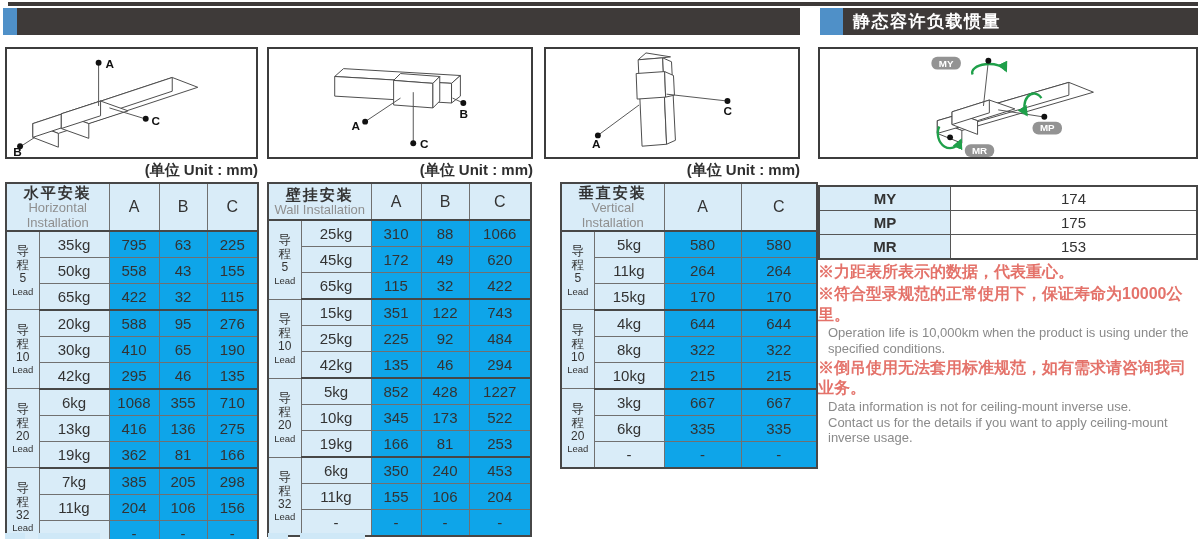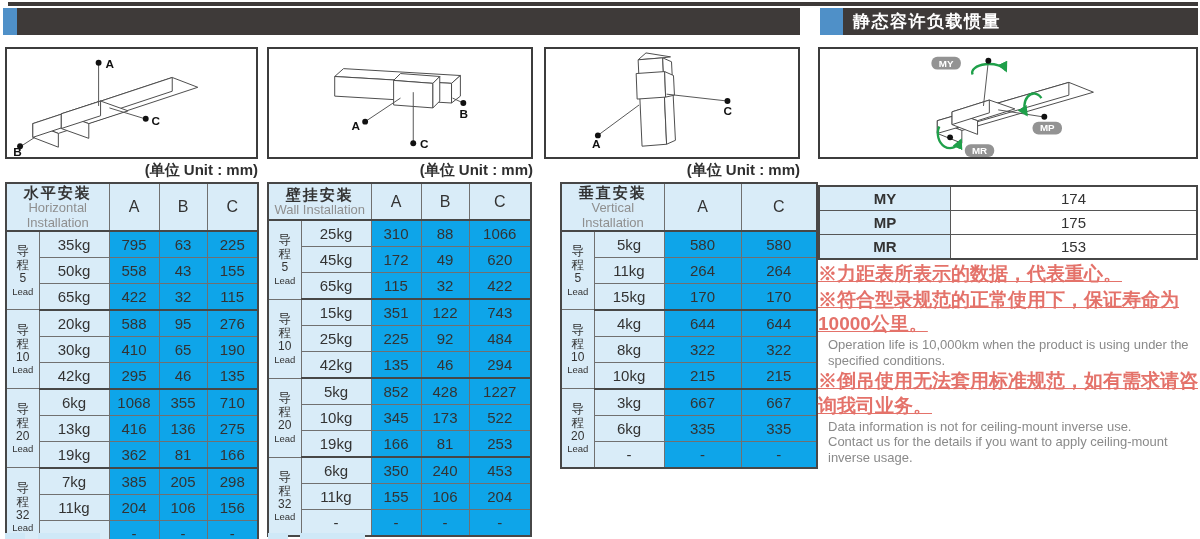--- a/index.html
+++ b/index.html
@@ -46,21 +46,21 @@
   .lead-cell .zh {font-size:12.5px;line-height:1.12;}
   .lead-cell .num {font-size:12px;line-height:1.12;}
   .lead-cell .lw {font-size:9.5px;line-height:1.2;}
 
   table.mtable {position:absolute;left:818px;top:185px;width:380px;border-collapse:collapse;
                 color:#333;border:2px solid #474747;}
   table.mtable td {border:1.5px solid #565656;height:21px;text-align:center;font-size:15px;}
   table.mtable .mlabel {width:128px;background:#d9ecf8;font-weight:bold;}
 
   .notes {position:absolute;left:818px;top:261px;width:382px;}
-  .note-cn {color:#e4726a;font-size:19px;font-weight:bold;line-height:1.3;margin-top:1px;text-decoration:underline;}
+  .note-cn {color:#e4726a;font-size:16px;font-weight:bold;line-height:1.3;margin-top:1px;}
   .note-en {color:#8a8a8a;font-size:13px;line-height:1.2;padding-left:10px;white-space:pre-line;}
 
   .cut {position:absolute;top:533px;height:6px;background:#cfe8f7;}
   #cut1 {left:5px;width:20px;}
   #cut2 {left:38px;width:62px;}
   #cut3 {left:268px;width:20px;}
   #cut4 {left:300px;width:65px;}
 </style>
 </head>
 <body>

